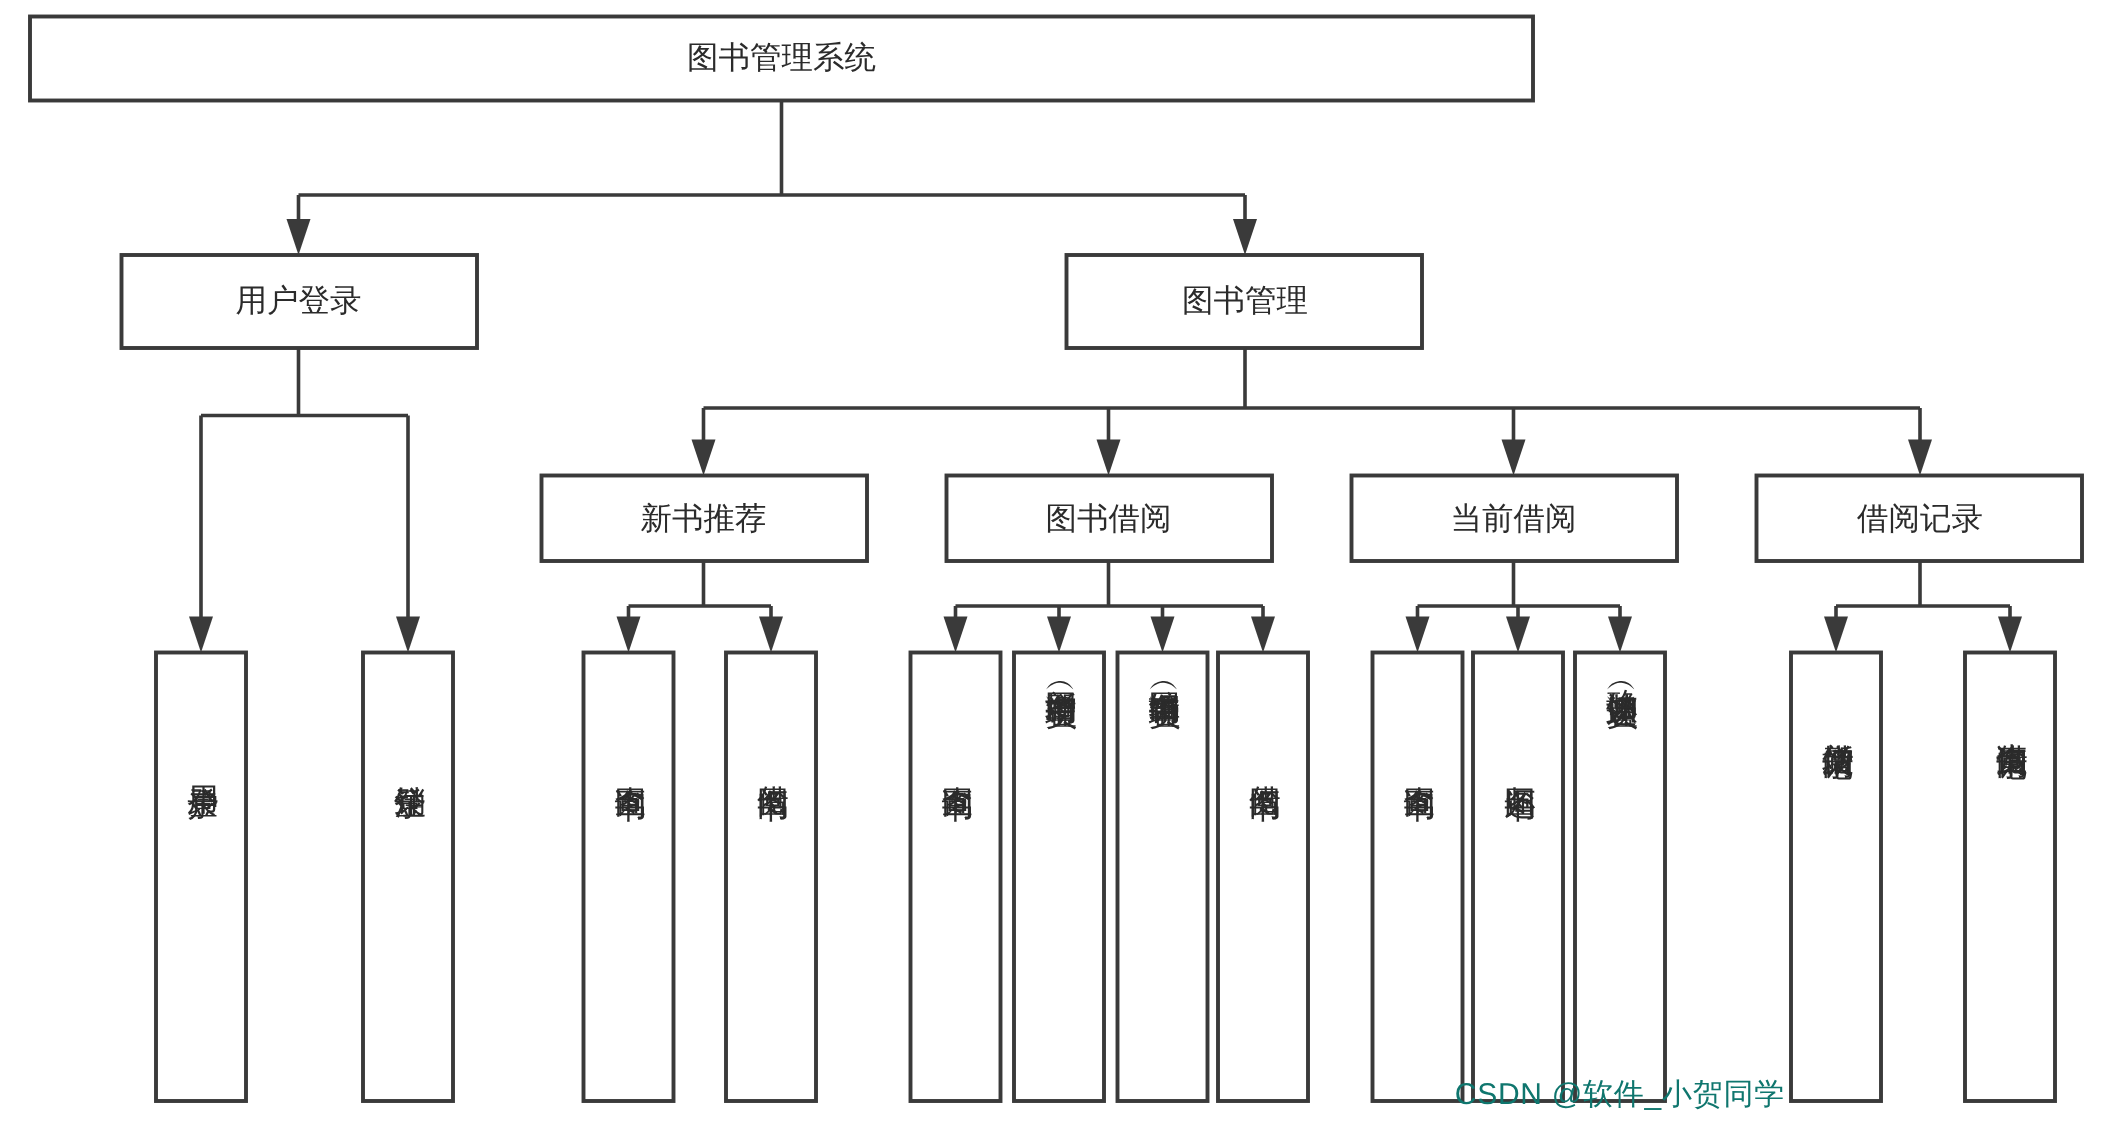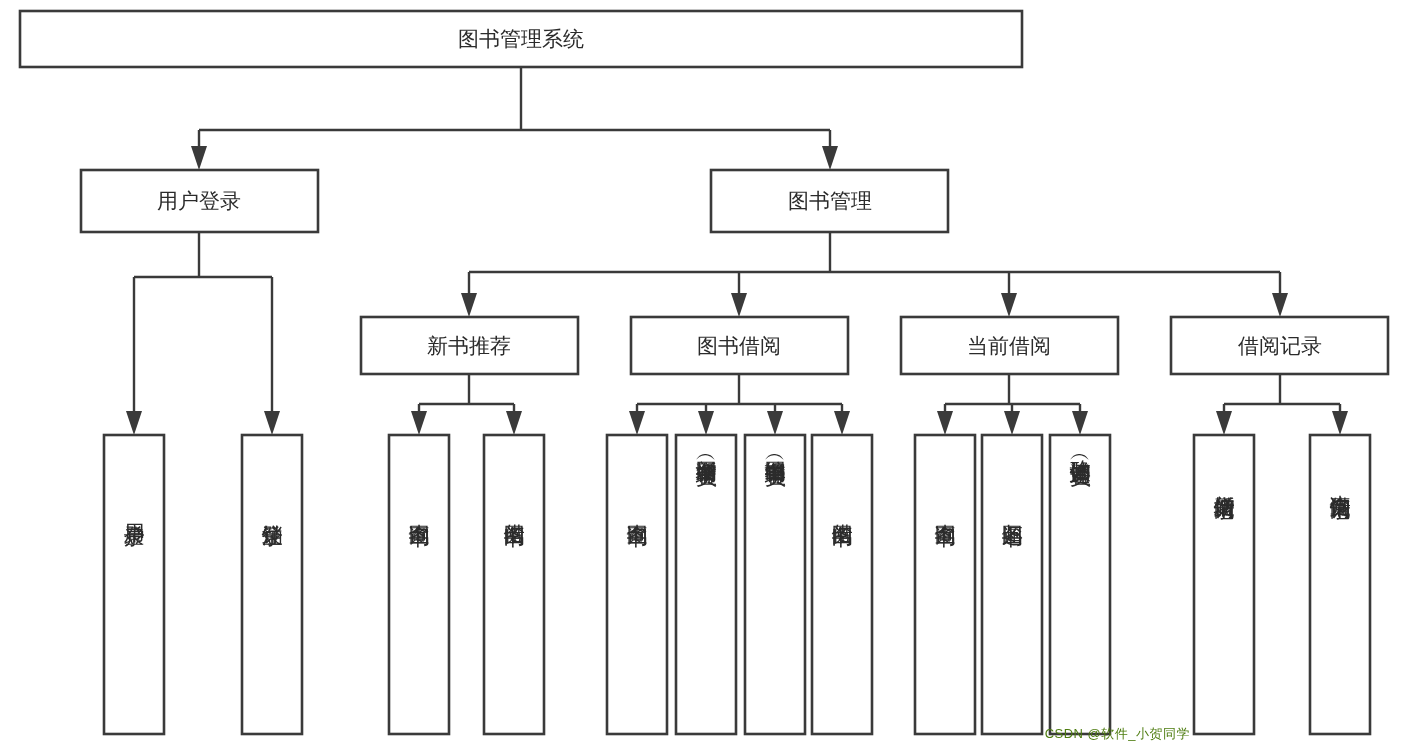--- a/index.html
+++ b/index.html
@@ -64,22 +64,22 @@
     align-items: center;
     justify-content: flex-start;
     white-space: nowrap;
     pointer-events: none;
   }
   .watermark {
     position: absolute;
     right: 8px;
     bottom: 4px;
     font-family: "Liberation Sans", "DejaVu Sans", sans-serif;
-    font-size: 13px;
-    color: #4d7c0f;
+    font-size: 20px;
+    color: #0f766e;
     letter-spacing: 0.5px;
     user-select: none;
   }
 </style>
 </head>
 <body>
 
 <div id="diagram-root">
 
   <svg class="canvas" viewBox="0 0 1405 747">

